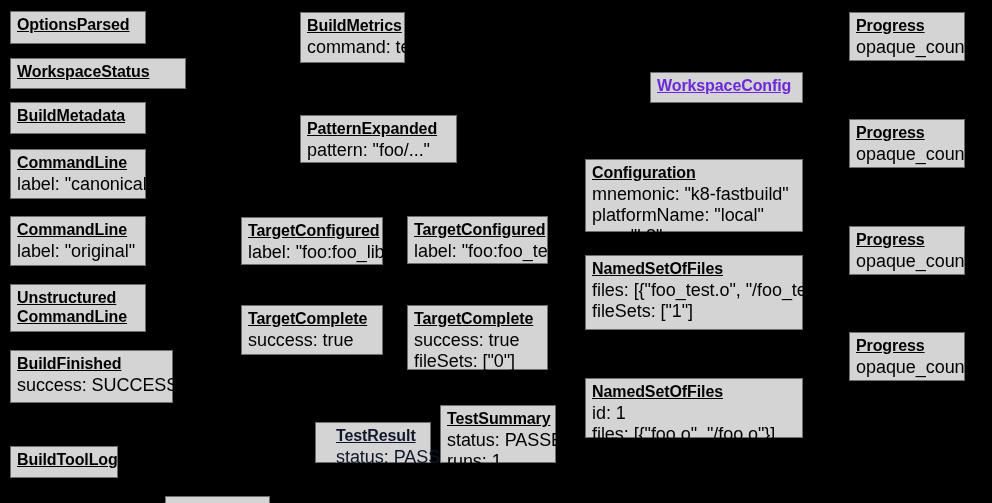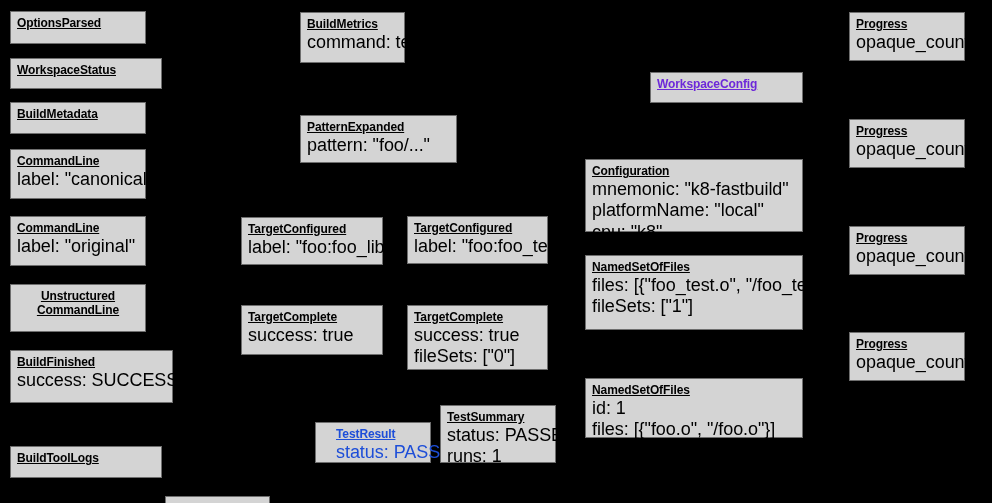--- a/index.html
+++ b/index.html
@@ -23,48 +23,47 @@
     box-sizing: border-box;
     background: #d4d4d4;
     border: 1px solid #6e6e6e;
     padding: 4px 6px 5px 6px;
     color: #000000;
     line-height: 1.18;
   }
   .node-title {
     display: block;
     font-weight: bold;
-    font-size: 12px;
+    font-size: 16px;
     text-decoration: underline;
     letter-spacing: -0.1px;
     white-space: nowrap;
     margin-bottom: 1px;
   }
   .node-title.wrap {
     white-space: normal;
-    text-align: center;
   }
   .node-fields {
     display: block;
   }
   .node-field {
     display: block;
     font-size: 18px;
     white-space: nowrap;
     letter-spacing: -0.05px;
   }
 </style>
 </head>
 <body>
 
 <div id="canvas" style="width: 992px; height: 503px; background: rgb(0, 0, 0);">
     <div class="node" style="left: 10px; top: 11px; width: 136px; height: 33px; background: rgb(212, 212, 212); border-color: rgb(110, 110, 110); color: rgb(0, 0, 0);">
       <span class="node-title">OptionsParsed</span>
     </div>
-    <div class="node" style="left: 10px; top: 58px; width: 152px; height: 31px; background: rgb(212, 212, 212); border-color: rgb(110, 110, 110); color: rgb(0, 0, 0);">
+    <div class="node" style="left: 10px; top: 58px; width: 176px; height: 31px; background: rgb(212, 212, 212); border-color: rgb(110, 110, 110); color: rgb(0, 0, 0);">
       <span class="node-title">WorkspaceStatus</span>
     </div>
     <div class="node" style="left: 10px; top: 102px; width: 136px; height: 32px; background: rgb(212, 212, 212); border-color: rgb(110, 110, 110); color: rgb(0, 0, 0);">
       <span class="node-title">BuildMetadata</span>
     </div>
     <div class="node" style="left: 10px; top: 149px; width: 136px; height: 50px; background: rgb(212, 212, 212); border-color: rgb(110, 110, 110); color: rgb(0, 0, 0);">
       <span class="node-title">CommandLine</span>
       <span class="node-fields">
         <span class="node-field">label: "canonical"</span>
       </span>
@@ -77,21 +76,21 @@
     </div>
     <div class="node" style="left: 10px; top: 284px; width: 136px; height: 48px; background: rgb(212, 212, 212); border-color: rgb(110, 110, 110); color: rgb(0, 0, 0);">
       <span class="node-title wrap">Unstructured CommandLine</span>
     </div>
     <div class="node" style="left: 10px; top: 350px; width: 163px; height: 53px; background: rgb(212, 212, 212); border-color: rgb(110, 110, 110); color: rgb(0, 0, 0);">
       <span class="node-title">BuildFinished</span>
       <span class="node-fields">
         <span class="node-field">success: SUCCESS</span>
       </span>
     </div>
-    <div class="node" style="left: 10px; top: 446px; width: 152px; height: 32px; background: rgb(212, 212, 212); border-color: rgb(110, 110, 110); color: rgb(0, 0, 0);">
+    <div class="node" style="left: 10px; top: 446px; width: 108px; height: 32px; background: rgb(212, 212, 212); border-color: rgb(110, 110, 110); color: rgb(0, 0, 0);">
       <span class="node-title">BuildToolLogs</span>
     </div>
     <div class="node" style="left: 165px; top: 448px; width: 105px; height: 30px; background: rgb(212, 212, 212); border-color: rgb(110, 110, 110); color: rgb(0, 0, 0); margin-top: 48px;">
       <span class="node-title">BuildMetrics</span>
     </div>
     <div class="node" style="left: 300px; top: 12px; width: 105px; height: 51px; background: rgb(212, 212, 212); border-color: rgb(110, 110, 110); color: rgb(0, 0, 0);">
       <span class="node-title">BuildMetrics</span>
       <span class="node-fields">
         <span class="node-field">command: test</span>
       </span>
@@ -120,21 +119,21 @@
         <span class="node-field">success: true</span>
       </span>
     </div>
     <div class="node" style="left: 407px; top: 305px; width: 141px; height: 65px; background: rgb(212, 212, 212); border-color: rgb(110, 110, 110); color: rgb(0, 0, 0);">
       <span class="node-title">TargetComplete</span>
       <span class="node-fields">
         <span class="node-field">success: true</span>
         <span class="node-field">fileSets: ["0"]</span>
       </span>
     </div>
-    <div class="node" style="left: 315px; top: 422px; width: 116px; height: 41px; background: rgb(212, 212, 212); border-color: rgb(110, 110, 110); color: #1d4ed8; padding-left: 20px;">
+    <div class="node" style="left: 315px; top: 422px; width: 116px; height: 41px; background: rgb(212, 212, 212); border-color: rgb(110, 110, 110); color: #0f172a; padding-left: 20px;">
       <span class="node-title">TestResult</span>
       <span class="node-fields">
         <span class="node-field">status: PASSED</span>
       </span>
     </div>
     <div class="node" style="left: 440px; top: 405px; width: 116px; height: 58px; background: rgb(212, 212, 212); border-color: rgb(110, 110, 110); color: rgb(0, 0, 0);">
       <span class="node-title">TestSummary</span>
       <span class="node-fields">
         <span class="node-field">status: PASSED</span>
         <span class="node-field">runs: 1</span>

